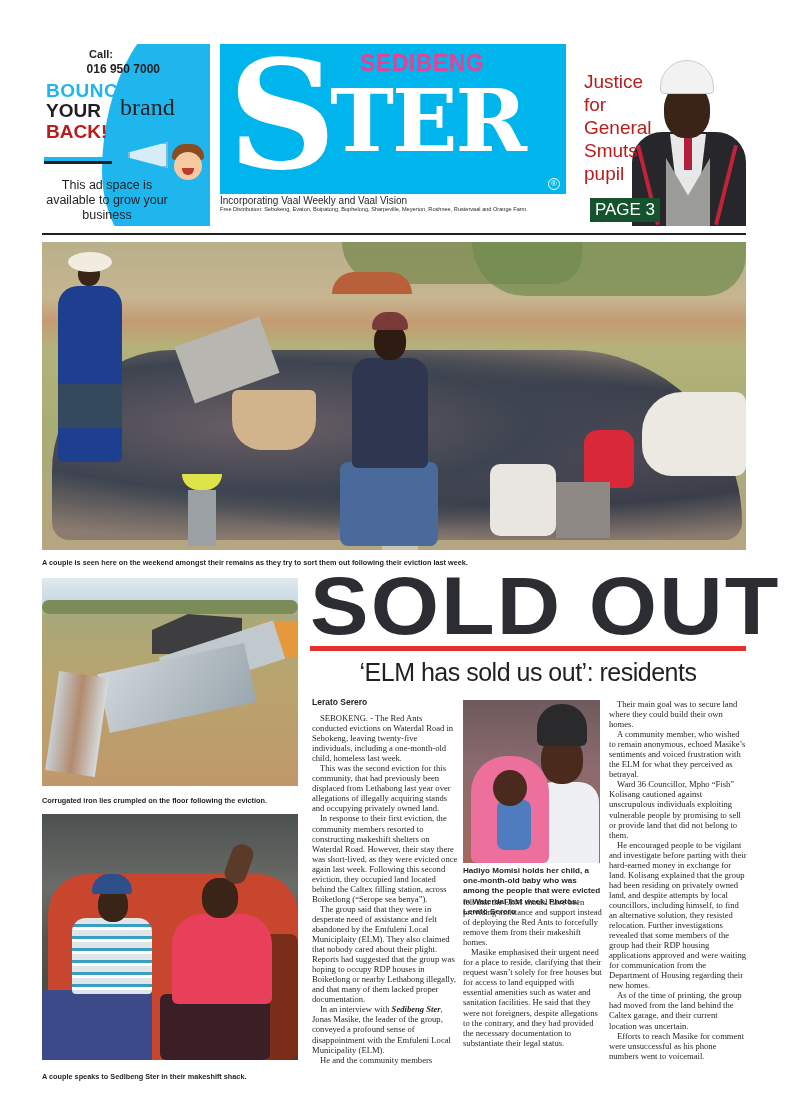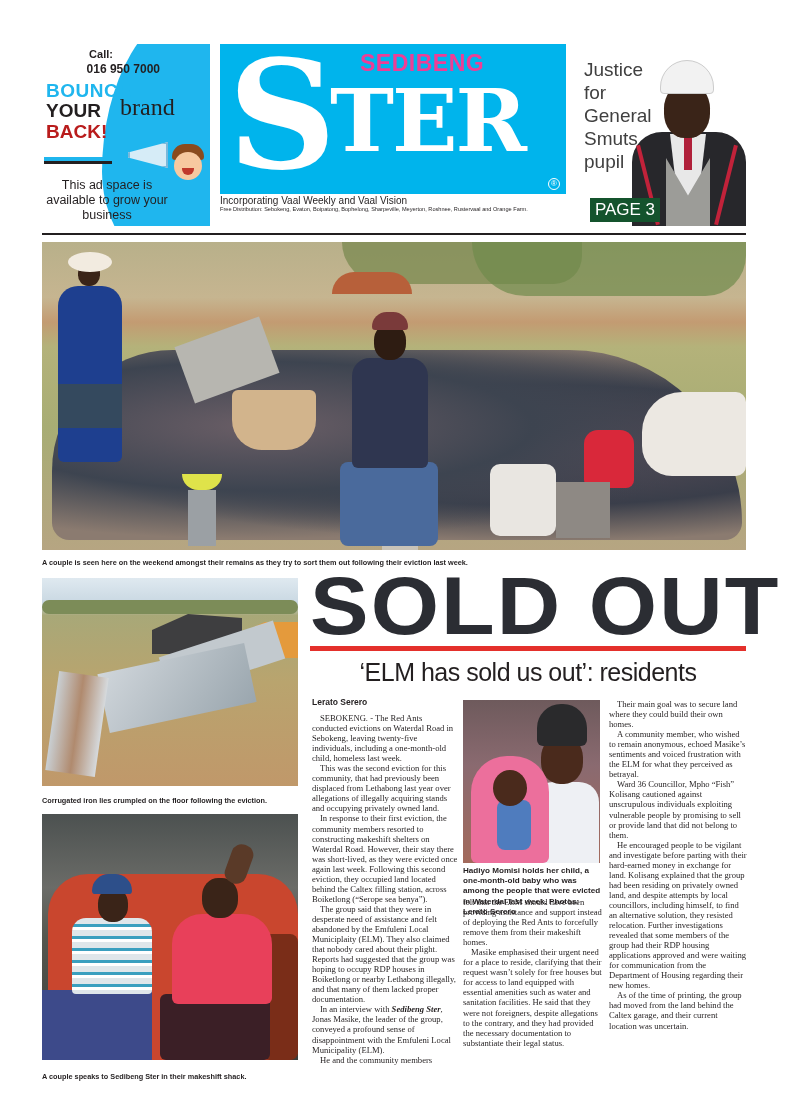--- a/index.html
+++ b/index.html
@@ -38,21 +38,21 @@
   .promo-box { position: absolute; left: 580px; top: 44px; width: 166px; height: 182px; overflow: hidden; background: #fff; }
   .promo-photo { position: absolute; left: 46px; top: 10px; width: 120px; height: 172px; }
   .promo-photo .cap { position: absolute; left: 34px; top: 6px; width: 54px; height: 34px; background: #f2f2f2; border-radius: 28px 28px 4px 4px; border: 1px solid #ccc; }
   .promo-photo .face { position: absolute; left: 38px; top: 30px; width: 46px; height: 54px; background: #3a2418; border-radius: 45%; }
   .promo-photo .blazer { position: absolute; left: 6px; top: 78px; width: 114px; height: 94px; background: #27272b; border-radius: 30px 30px 0 0; }
   .promo-photo .shirt { position: absolute; left: 44px; top: 80px; width: 36px; height: 92px; background: #e8e8e8; clip-path: polygon(0 0, 100% 0, 70% 100%, 30% 100%); }
   .promo-photo .jumper { position: absolute; left: 40px; top: 104px; width: 44px; height: 68px; background: #9c9c98; clip-path: polygon(0 0, 50% 55%, 100% 0, 100% 100%, 0 100%); }
   .promo-photo .stripe1 { position: absolute; left: 20px; top: 90px; width: 4px; height: 82px; background: #c2223a; transform: rotate(-14deg); }
   .promo-photo .stripe2 { position: absolute; left: 98px; top: 90px; width: 4px; height: 82px; background: #c2223a; transform: rotate(14deg); }
   .promo-photo .tie { position: absolute; left: 58px; top: 82px; width: 8px; height: 34px; background: #b0203a; }
-  .promo-title { position: absolute; left: 4px; top: 14px; width: 80px; font-family: "Liberation Sans", sans-serif; font-size: 19px; line-height: 23px; color: #404040; }
+  .promo-title { position: absolute; left: 4px; top: 26px; width: 80px; font-family: "Liberation Sans", sans-serif; font-size: 19px; line-height: 23px; color: #b91c1c; }
   .promo-page { position: absolute; left: 10px; top: 154px; width: 70px; height: 24px; background: #14532d; color: #fff; font-size: 17px; line-height: 24px; text-align: center; font-family: "Liberation Sans", sans-serif; }
 
   .mast-rule { position: absolute; left: 42px; top: 233px; width: 704px; height: 2px; background: #231f20; }
 
   
   .photo { position: absolute; overflow: hidden; }
   .main-photo { left: 42px; top: 242px; width: 704px; height: 308px; background: linear-gradient(#b8b08a 0%, #c6b590 18%, #c39b72 26%, #b4b27a 34%, #a8ad74 60%, #b6a582 100%); }
   .mp-bush1 { position: absolute; left: 300px; top: 0; width: 240px; height: 42px; background: #7e8c54; border-radius: 0 0 40px 60px; opacity: .8; }
   .mp-bush2 { position: absolute; left: 430px; top: 0; width: 274px; height: 54px; background: #6f8a4c; border-radius: 0 0 60px 80px; opacity: .7; }
   .mp-mound { position: absolute; left: 290px; top: 30px; width: 80px; height: 22px; background: #b7603a; border-radius: 40px 40px 0 0; }
@@ -256,13 +256,14 @@
   <p style="text-indent:0">felt that the ELM should have been providing assistance and support instead of deploying the Red Ants to forcefully remove them from their makeshift homes.</p>
   <p>Masike emphasised their urgent need for a place to reside, clarifying that their request wasn’t solely for free houses but for access to land equipped with essential amenities such as water and sanitation facilities. He said that they were not foreigners, despite allegations to the contrary, and they had provided the necessary documentation to substantiate their legal status.</p>
 </div>
 
 <div class="col col3">
   <p>Their main goal was to secure land where they could build their own homes.</p>
   <p>A community member, who wished to remain anonymous, echoed Masike’s sentiments and voiced frustration with the ELM for what they perceived as betrayal.</p>
   <p>Ward 36 Councillor, Mpho “Fish” Kolisang cautioned against unscrupulous individuals exploiting vulnerable people by promising to sell or provide land that did not belong to them.</p>
   <p>He encouraged people to be vigilant and investigate before parting with their hard-earned money in exchange for land. Kolisang explained that the group had been residing on privately owned land, and despite attempts by local councillors, including himself, to find an alternative solution, they resisted relocation. Further investigations revealed that some members of the group had their RDP housing applications approved and were waiting for communication from the Department of Housing regarding their new homes.</p>
   <p>As of the time of printing, the group had moved from the land behind the Caltex garage, and their current location was uncertain.</p>
+  <p>Efforts to reach Masike for comment were unsuccessful as his phone numbers went to voicemail.</p>
 </div>
 
 </body></html>

